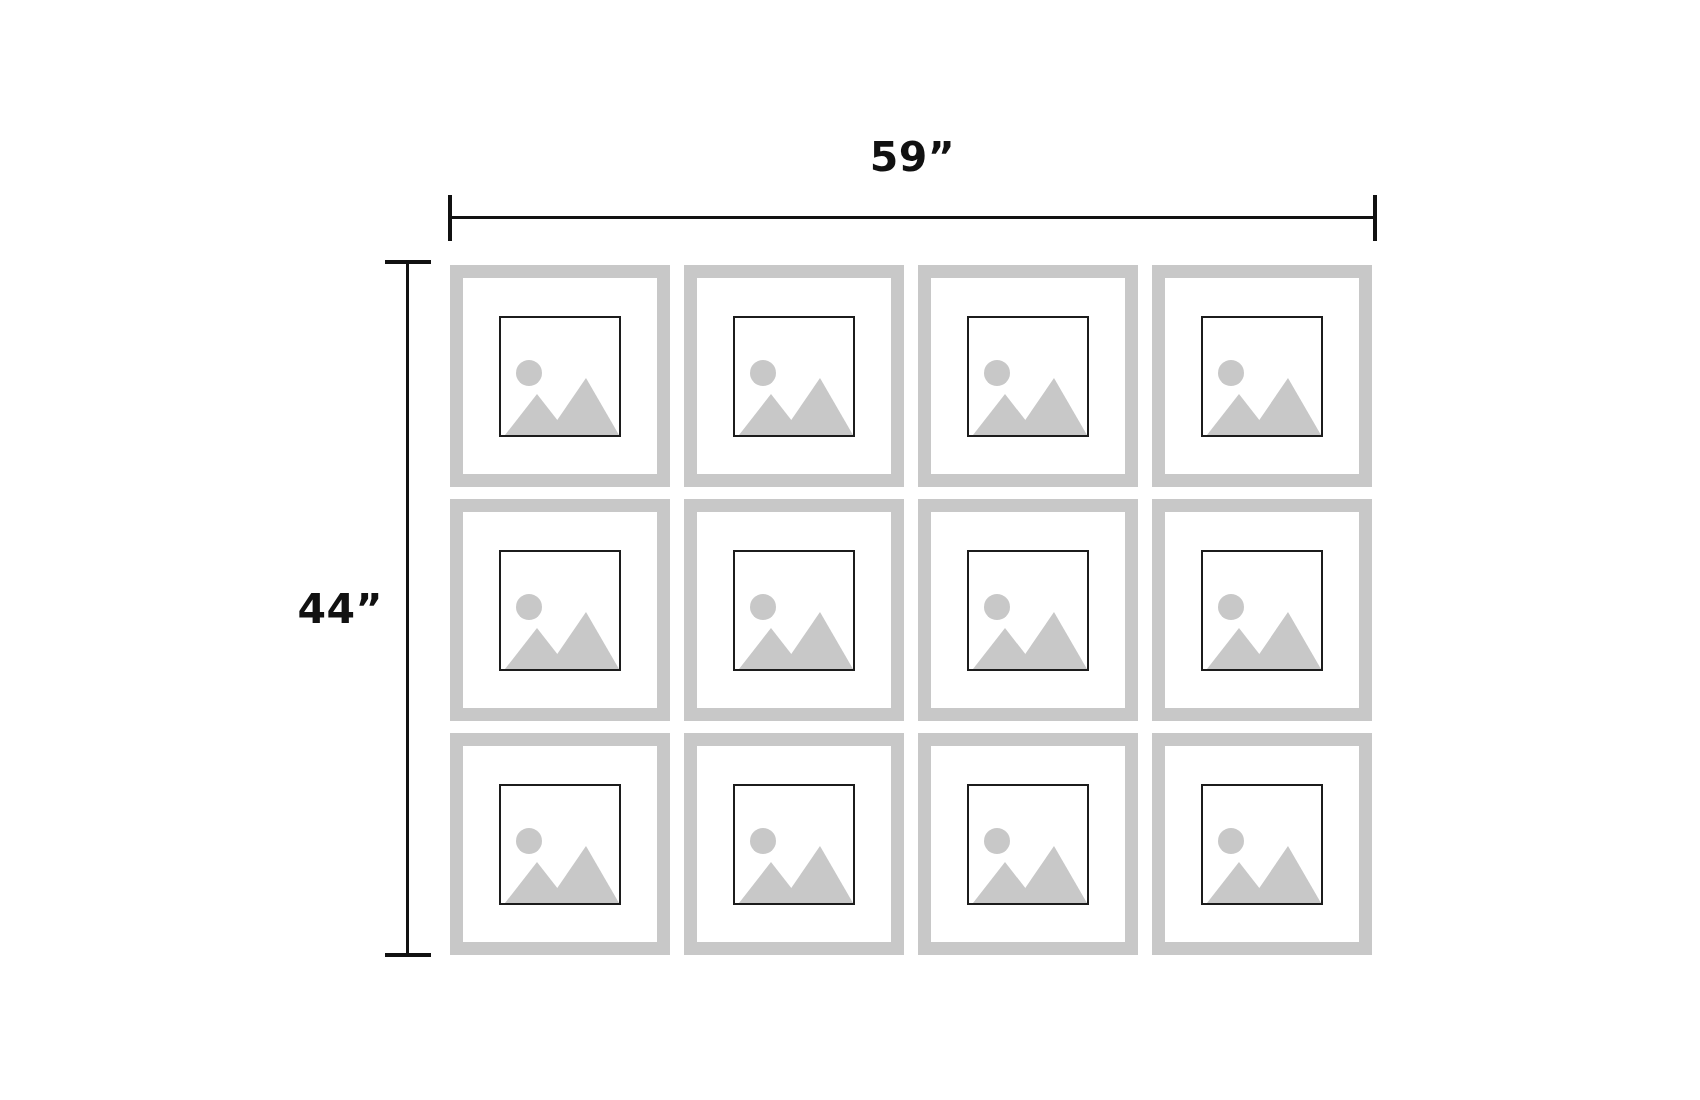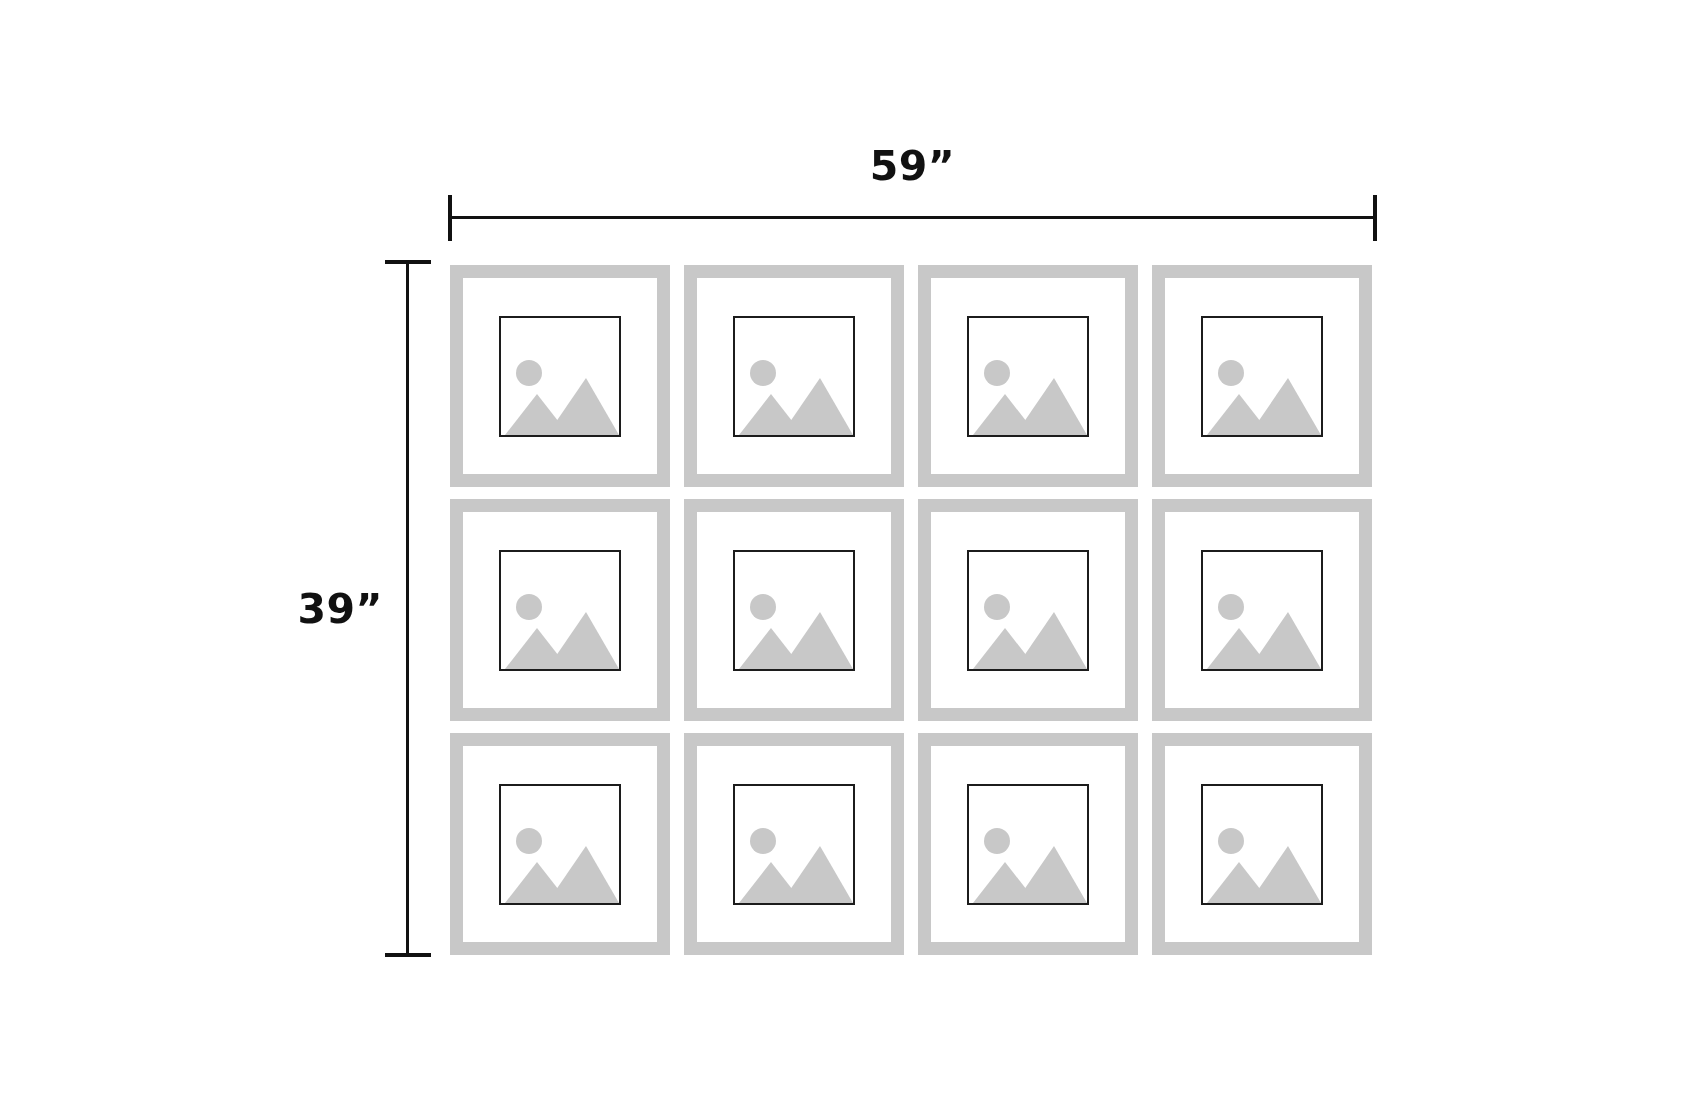--- a/index.html
+++ b/index.html
@@ -21,21 +21,21 @@
   }
   
   .dim-label{
     position:absolute;
     color:var(--label-text);
     font-size:41px;
     font-weight:800;
     line-height:48px;
     letter-spacing:0.5px;
   }
-  .width-label{left:450px;top:142px;width:925px;text-align:center;}
+  .width-label{left:450px;top:133px;width:925px;text-align:center;}
   .height-label{left:233px;top:585px;width:150px;text-align:right;}
   
   .h-line{
     position:absolute;left:450px;top:216px;width:925px;height:3px;
     background:var(--dimension-line);
   }
   .h-line .tick{
     position:absolute;width:4px;height:46px;top:-21px;
     background:var(--dimension-line);
   }
@@ -78,21 +78,21 @@
 <body>
 
 <div class="canvas">
 
   <div class="dim-label width-label">59”</div>
   <div class="h-line">
     <span class="tick tick-start"></span>
     <span class="tick tick-end"></span>
   </div>
 
-  <div class="dim-label height-label">39”</div>
+  <div class="dim-label height-label">44”</div>
   <div class="v-line">
     <span class="tick tick-start"></span>
     <span class="tick tick-end"></span>
   </div>
 
   <div class="frames-grid" id="frames-grid">
     <div class="frame">
       <div class="photo">
         <svg class="ph-icon" viewBox="0 0 118 117" preserveAspectRatio="none" xmlns="http://www.w3.org/2000/svg">
           <circle cx="28" cy="55" r="13"></circle>

